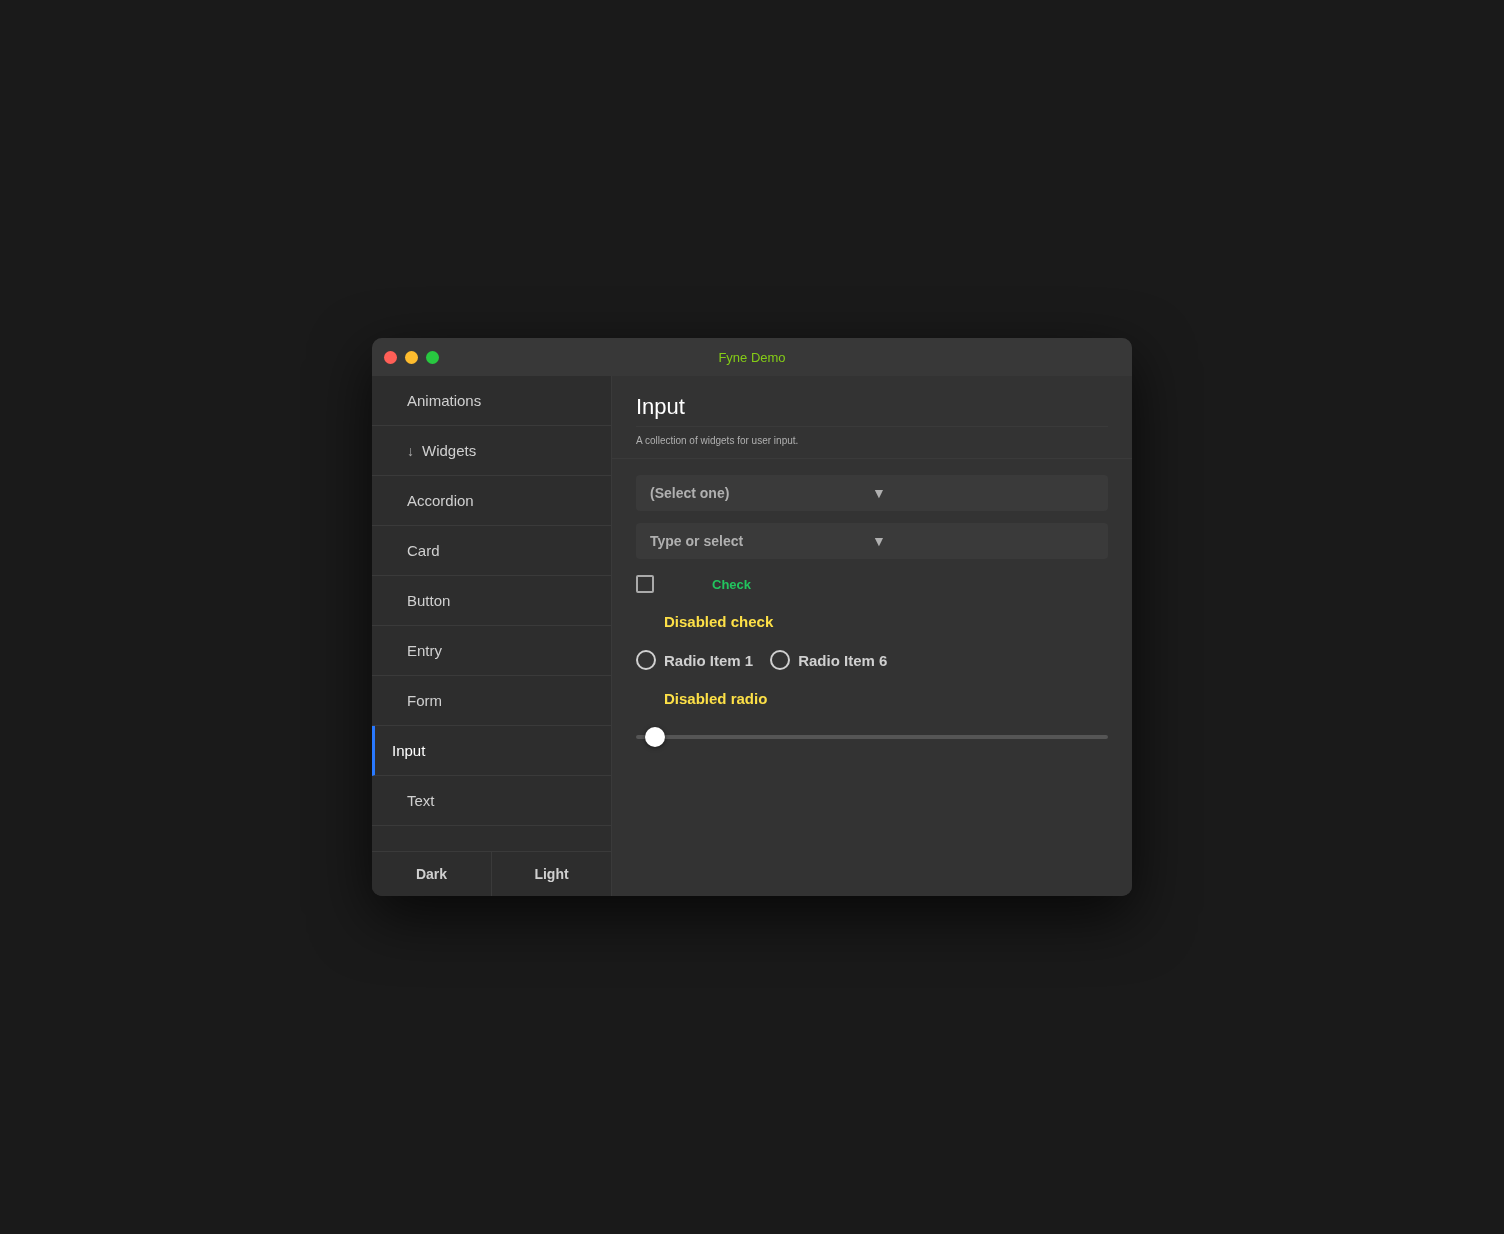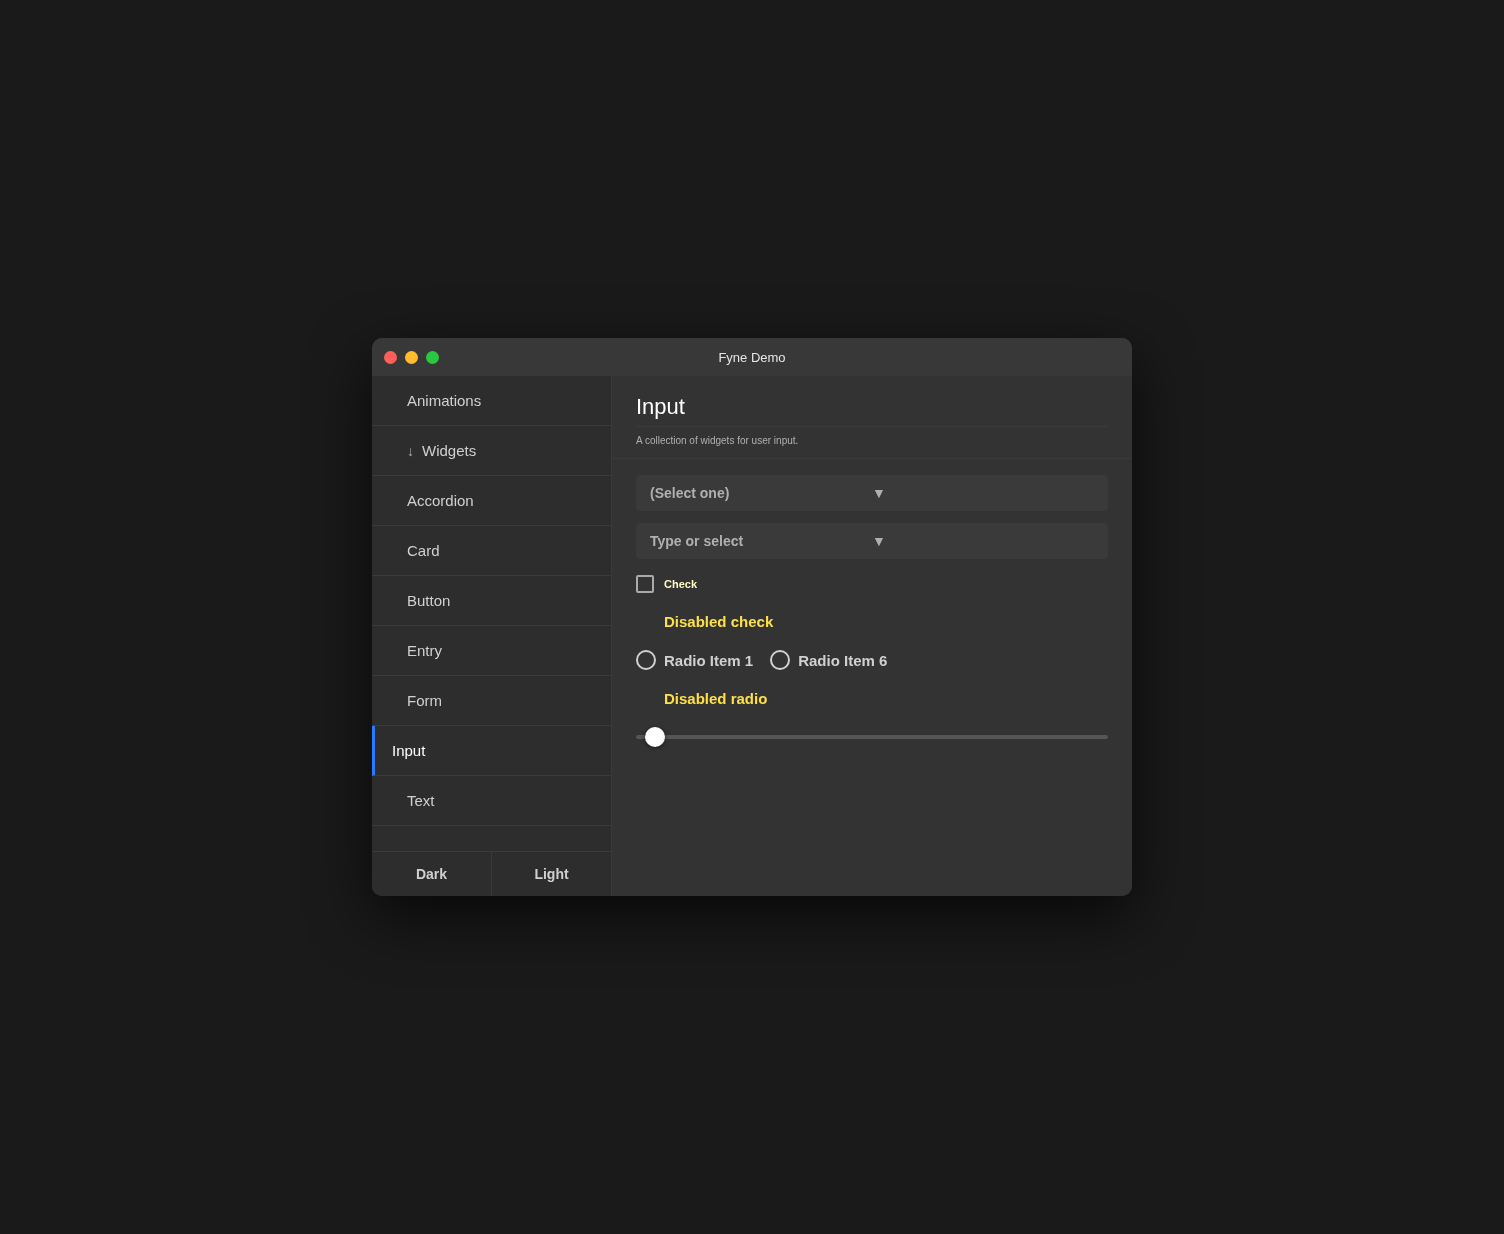--- a/index.html
+++ b/index.html
@@ -35,21 +35,21 @@
     }
     .traffic-light {
       width: 13px;
       height: 13px;
       border-radius: 50%;
     }
     .tl-close { background: #ff5f57; }
     .tl-min { background: #febc2e; }
     .tl-max { background: #28c840; }
     .titlebar-title {
-      color: #e5e5e5;
+      color: #84cc16;
       font-size: 13px;
       font-weight: 500;
     }
     .window-body {
       display: flex;
       height: 520px;
     }
     .sidebar {
       width: 240px;
       background: #2d2d2d;
@@ -149,22 +149,23 @@
     }
     .checkbox-box {
       width: 18px;
       height: 18px;
       border: 2px solid #aaa;
       border-radius: 2px;
       background: transparent;
       flex-shrink: 0;
     }
     .checkbox-label {
-      color: #fef9c3;
-      font-size: 11px;
+      color: #22c55e;
+      font-size: 13px;
+      margin-left: 48px;
     }
     .disabled-label {
       color: #fde047;
       font-size: 15px;
       padding-left: 28px;
     }
     .radio-row {
       display: flex;
       align-items: center;
       gap: 17px;

